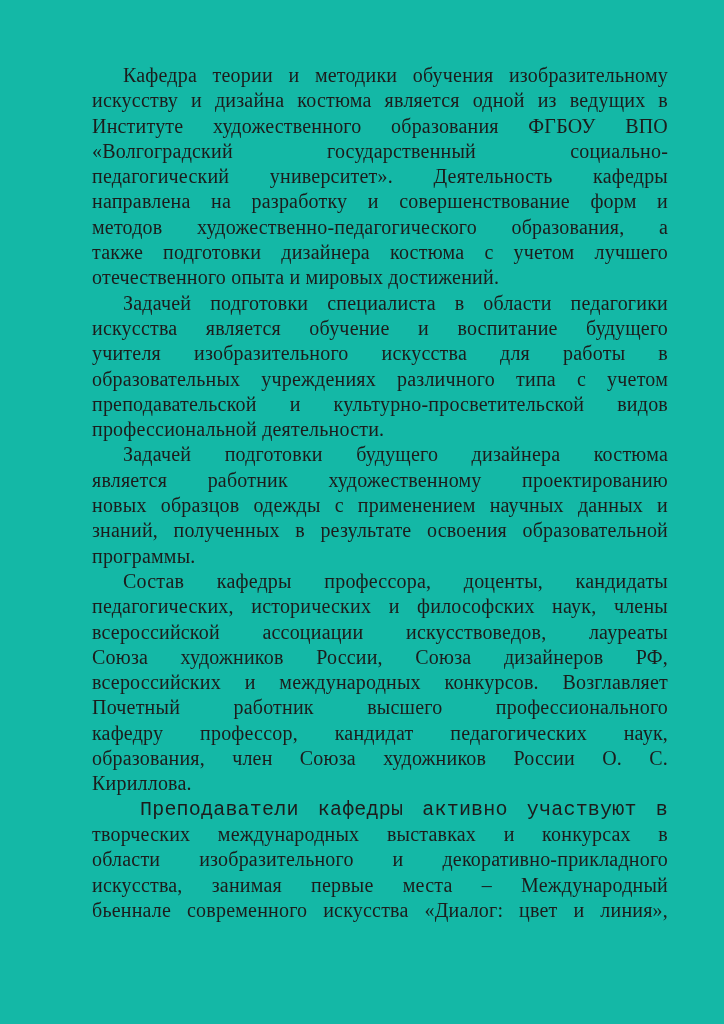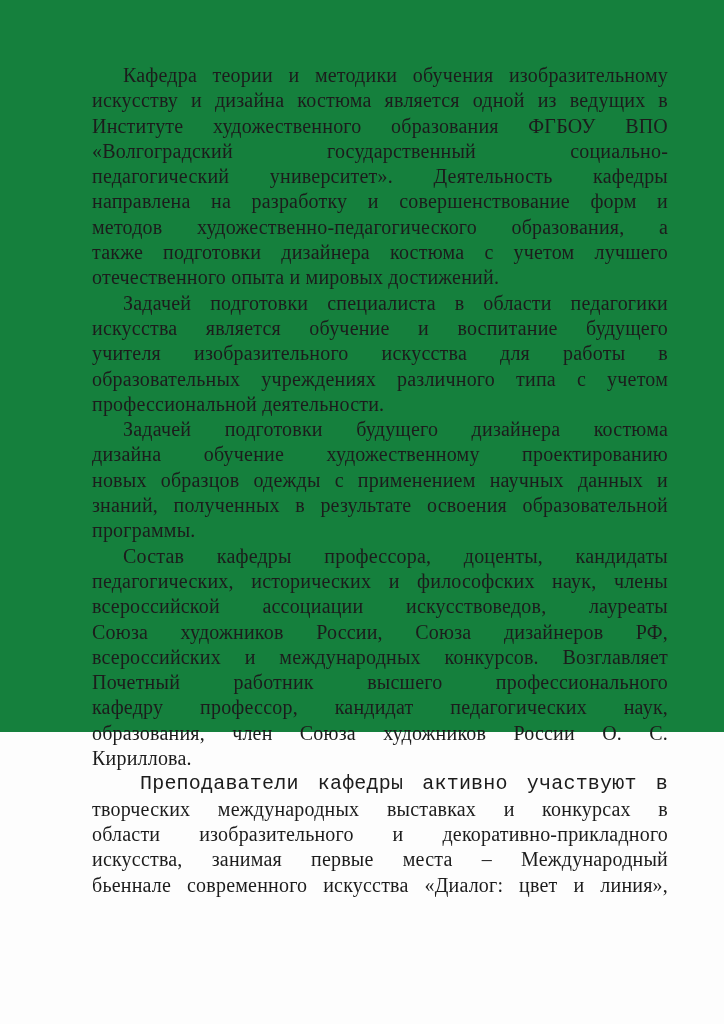--- a/index.html
+++ b/index.html
@@ -12,22 +12,22 @@
     background: #fdfdfd;
     overflow: hidden;
     position: relative;
     font-family: "Liberation Serif", "DejaVu Serif", serif;
   }
   .page {
     position: absolute;
     left: 0;
     top: 0;
     width: 724px;
-    height: 732px;
-    background: #15803d;
+    height: 1024px;
+    background: #14b8a6;
   }
   .text-block {
     position: absolute;
     left: 92px;
     top: 63px;
     width: 576px;
     color: #1c1c1c;
     font-size: 20px;
     line-height: 25.3px;
     letter-spacing: 0.2px;
@@ -68,25 +68,26 @@
         <div class="line">направлена на разработку и совершенствование форм и</div>
         <div class="line">методов художественно-педагогического образования, а</div>
         <div class="line">также подготовки дизайнера костюма с учетом лучшего</div>
         <div class="line last">отечественного опыта и мировых достижений.</div>
       </div>
       <div class="paragraph">
         <div class="line first">Задачей подготовки специалиста в области педагогики</div>
         <div class="line">искусства является обучение и воспитание будущего</div>
         <div class="line">учителя изобразительного искусства для работы в</div>
         <div class="line">образовательных учреждениях различного типа с учетом</div>
+        <div class="line">преподавательской и культурно-просветительской видов</div>
         <div class="line last">профессиональной деятельности.</div>
       </div>
       <div class="paragraph">
         <div class="line first">Задачей подготовки будущего дизайнера костюма</div>
-        <div class="line">дизайна обучение художественному проектированию</div>
+        <div class="line">является работник художественному проектированию</div>
         <div class="line">новых образцов одежды с применением научных данных и</div>
         <div class="line">знаний, полученных в результате освоения образовательной</div>
         <div class="line last">программы.</div>
       </div>
       <div class="paragraph">
         <div class="line first">Состав кафедры профессора, доценты, кандидаты</div>
         <div class="line">педагогических, исторических и философских наук, члены</div>
         <div class="line">всероссийской ассоциации искусствоведов, лауреаты</div>
         <div class="line">Союза художников России, Союза дизайнеров РФ,</div>
         <div class="line">всероссийских и международных конкурсов. Возглавляет</div>

